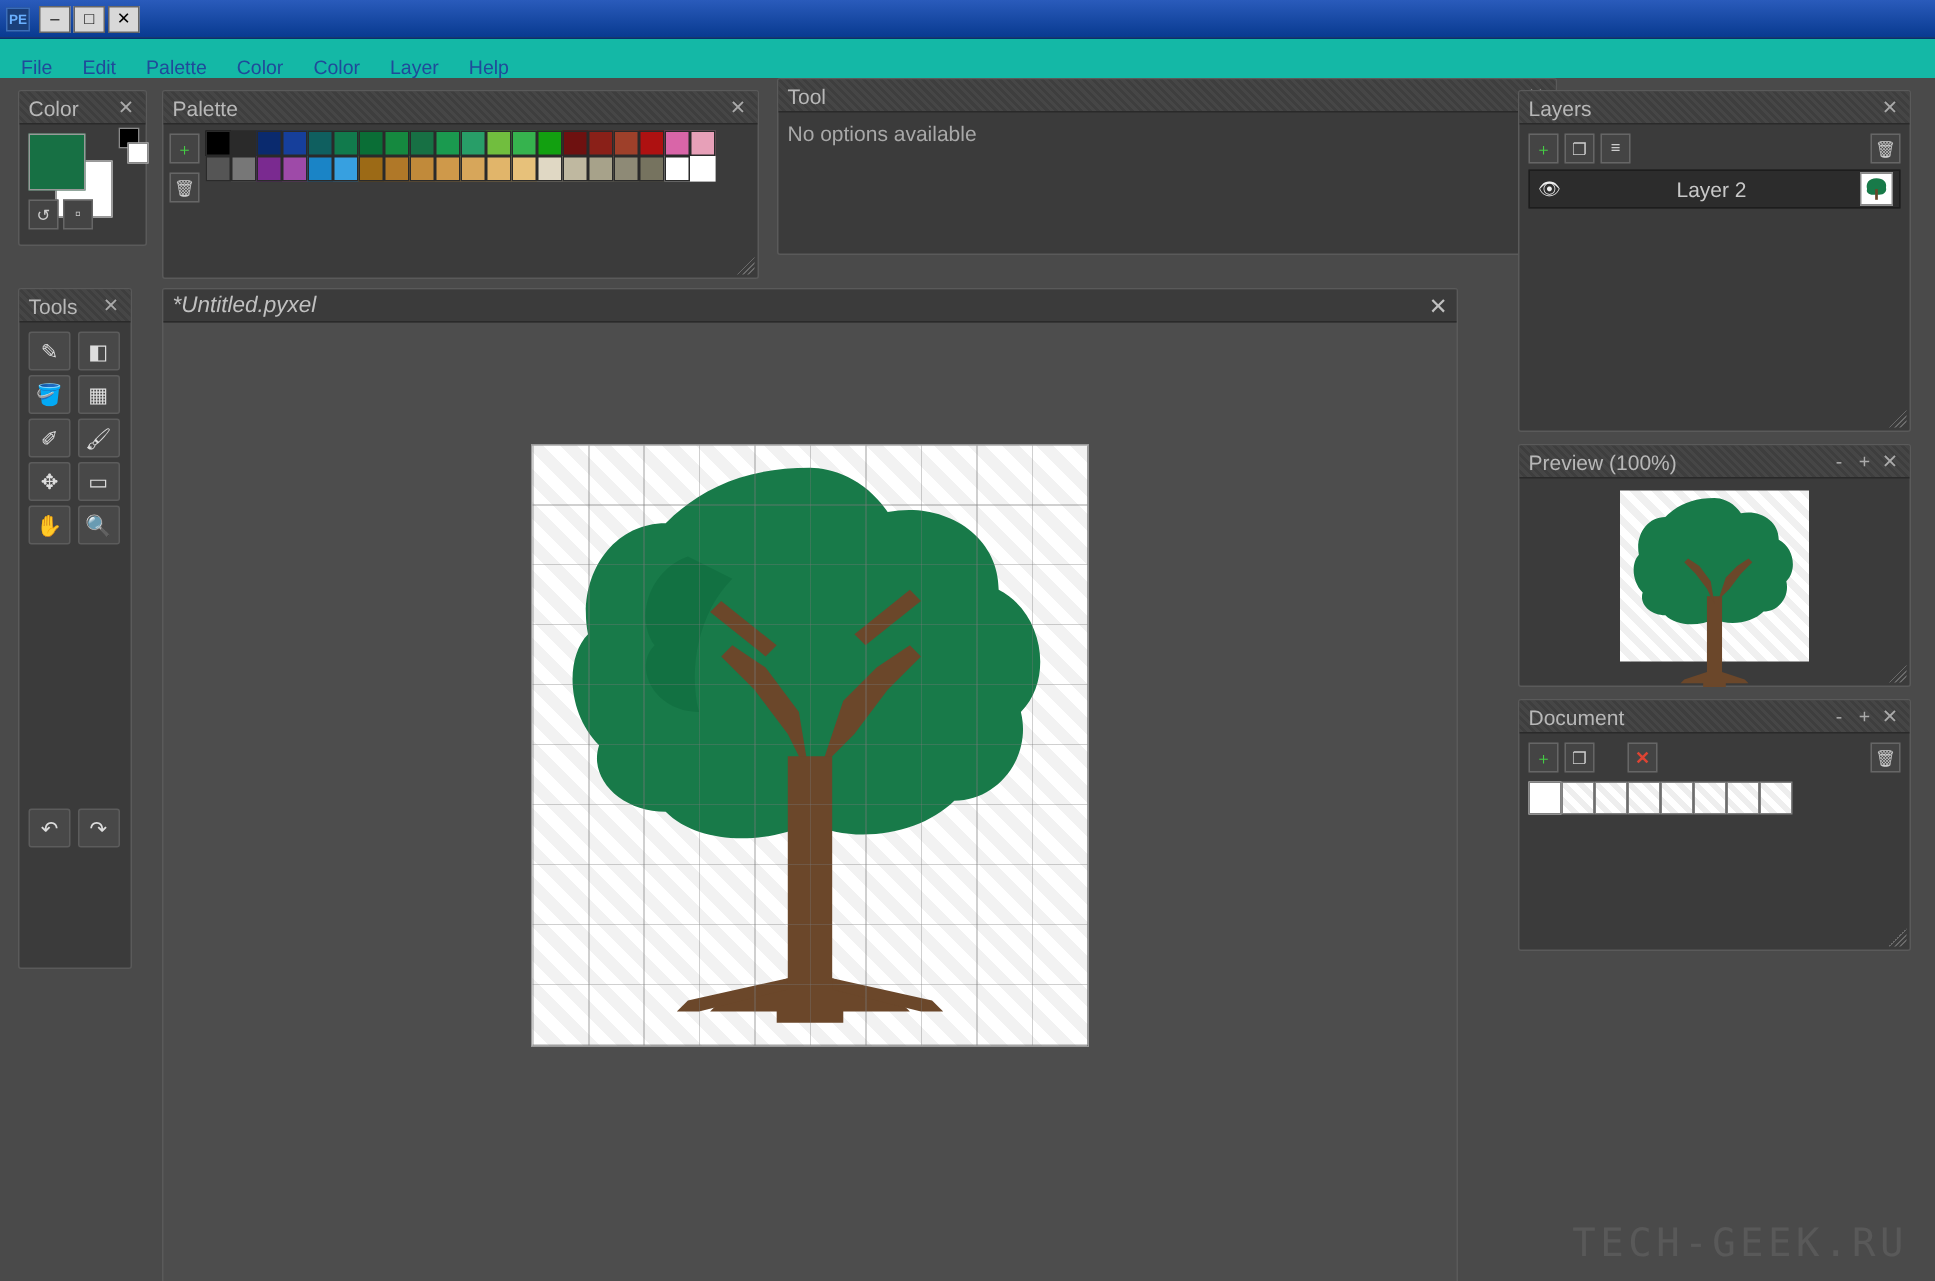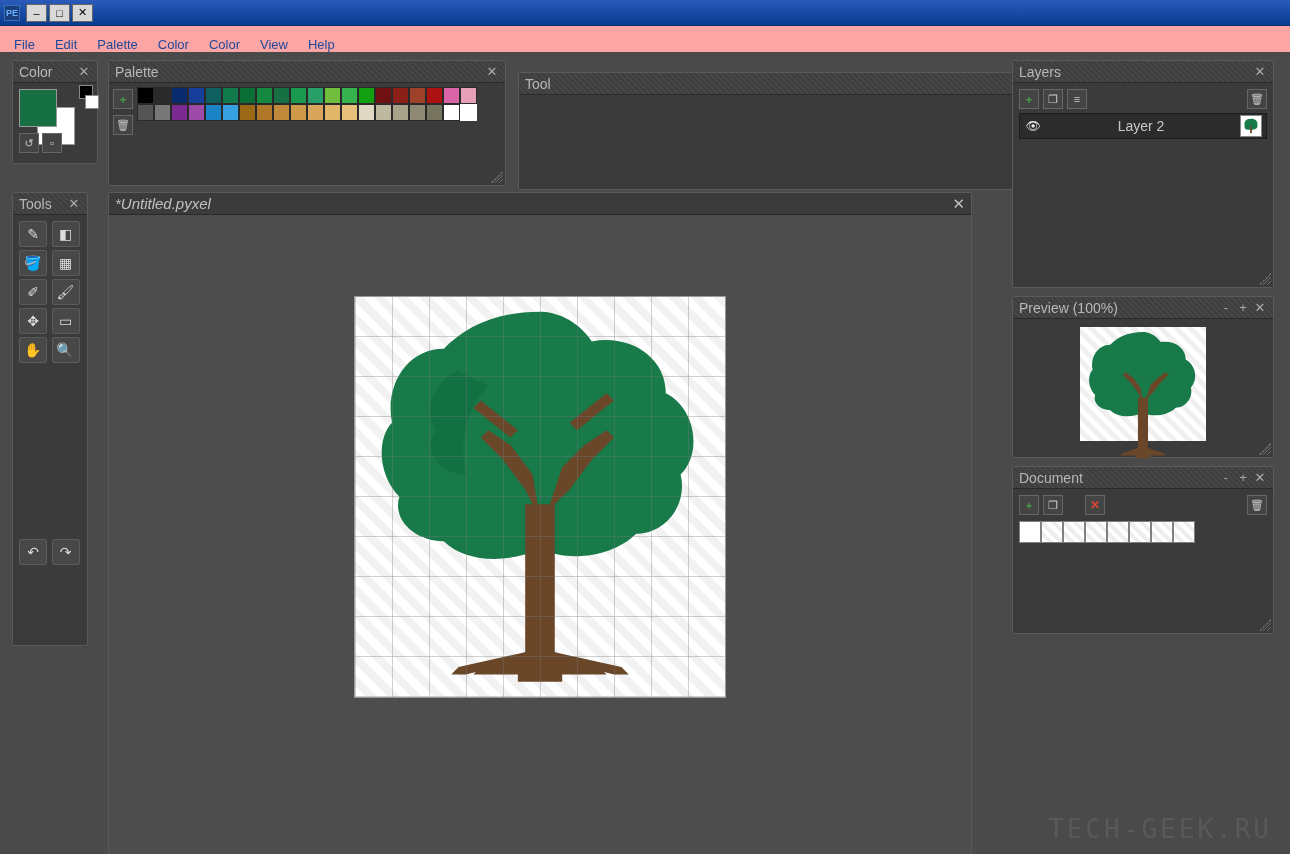--- a/index.html
+++ b/index.html
@@ -34,21 +34,21 @@
 .win-btn {
   width: 21px; height: 18px;
   background:#d8d8d8; border:1px solid #666;
   display:flex;align-items:center;justify-content:center;
   font-size:11px;color:#000;
 }
 
 
 .menu-bar {
   height: 38px;
-  background: #fca5a5;
+  background: #14b8a6;
   border-bottom: 1px solid #888;
   display: flex; align-items: center;
   padding: 0 6px; gap: 4px;
 }
 .menu-item { padding: 3px 8px; color: #204a9a; font-size: 13px; cursor: default; }
 
 
 .workspace { position: absolute; top: 52px; left: 0; right: 0; bottom: 0; background: #4a4a4a; }
 
 
@@ -107,21 +107,21 @@
 
 #p-palette { top: 8px; left: 108px; width: 398px; height: 126px; }
 .pal-wrap { display:flex; gap:4px; }
 .pal-side { display:flex; flex-direction:column; gap:6px; padding-top:2px;}
 .pal-grid { display:grid; grid-template-columns:repeat(20, 17px); gap:0; }
 .pal-cell { width:17px;height:17px; border:1px solid #2a2a2a; }
 .pal-row2 { margin-top:0; }
 .pal-cell.sel { outline:2px solid #fff; outline-offset:-2px; z-index:1; position:relative;}
 
 
-#p-toolopt { top: 20px; left: 518px; width: 520px; height: 118px; }
+#p-toolopt { top: 0; left: 518px; width: 520px; height: 118px; }
 #p-toolopt .opt-text { color:#a8a8a8; font-size:14px; padding:2px 2px;}
 
 
 #p-doc { top: 140px; left: 108px; width: 864px; height: 694px; background:#4d4d4d; }
 .doc-head {
   height: 22px;
   background:#3b3b3b;border-bottom:1px solid #2a2a2a;
   display:flex;align-items:center;padding:0 6px;color:#c0c0c0;font-size:15px;
 }
 .doc-head .title{flex:1;font-style:italic;}
@@ -200,21 +200,21 @@
     <div class="win-btn">✕</div>
   </div>
 </div>
 
 <div class="menu-bar">
   <div class="menu-item">File</div>
   <div class="menu-item">Edit</div>
   <div class="menu-item">Palette</div>
   <div class="menu-item">Color</div>
   <div class="menu-item">Color</div>
-  <div class="menu-item">View</div>
+  <div class="menu-item">Layer</div>
   <div class="menu-item">Help</div>
 </div>
 
 <div class="workspace">
 
   <div id="p-color" class="panel">
     <div class="panel-head">
       <span class="title">Color</span>
       <span class="x-btn">✕</span>
     </div>
@@ -316,20 +316,23 @@
       </div>
     </div>
     <div class="grip"></div>
   </div>
 
   <div id="p-toolopt" class="panel">
     <div class="panel-head">
       <span class="title">Tool</span>
       <span class="x-btn">✕</span>
     </div>
+    <div class="panel-body">
+      <div class="opt-text">No options available</div>
+    </div>
     <div class="grip"></div>
   </div>
 
   <div id="p-doc" class="panel">
     <div class="doc-head">
       <span class="title">*Untitled.pyxel</span>
       <span class="x-btn">✕</span>
     </div>
     <div class="canvas-area">
       <div class="canvas">

